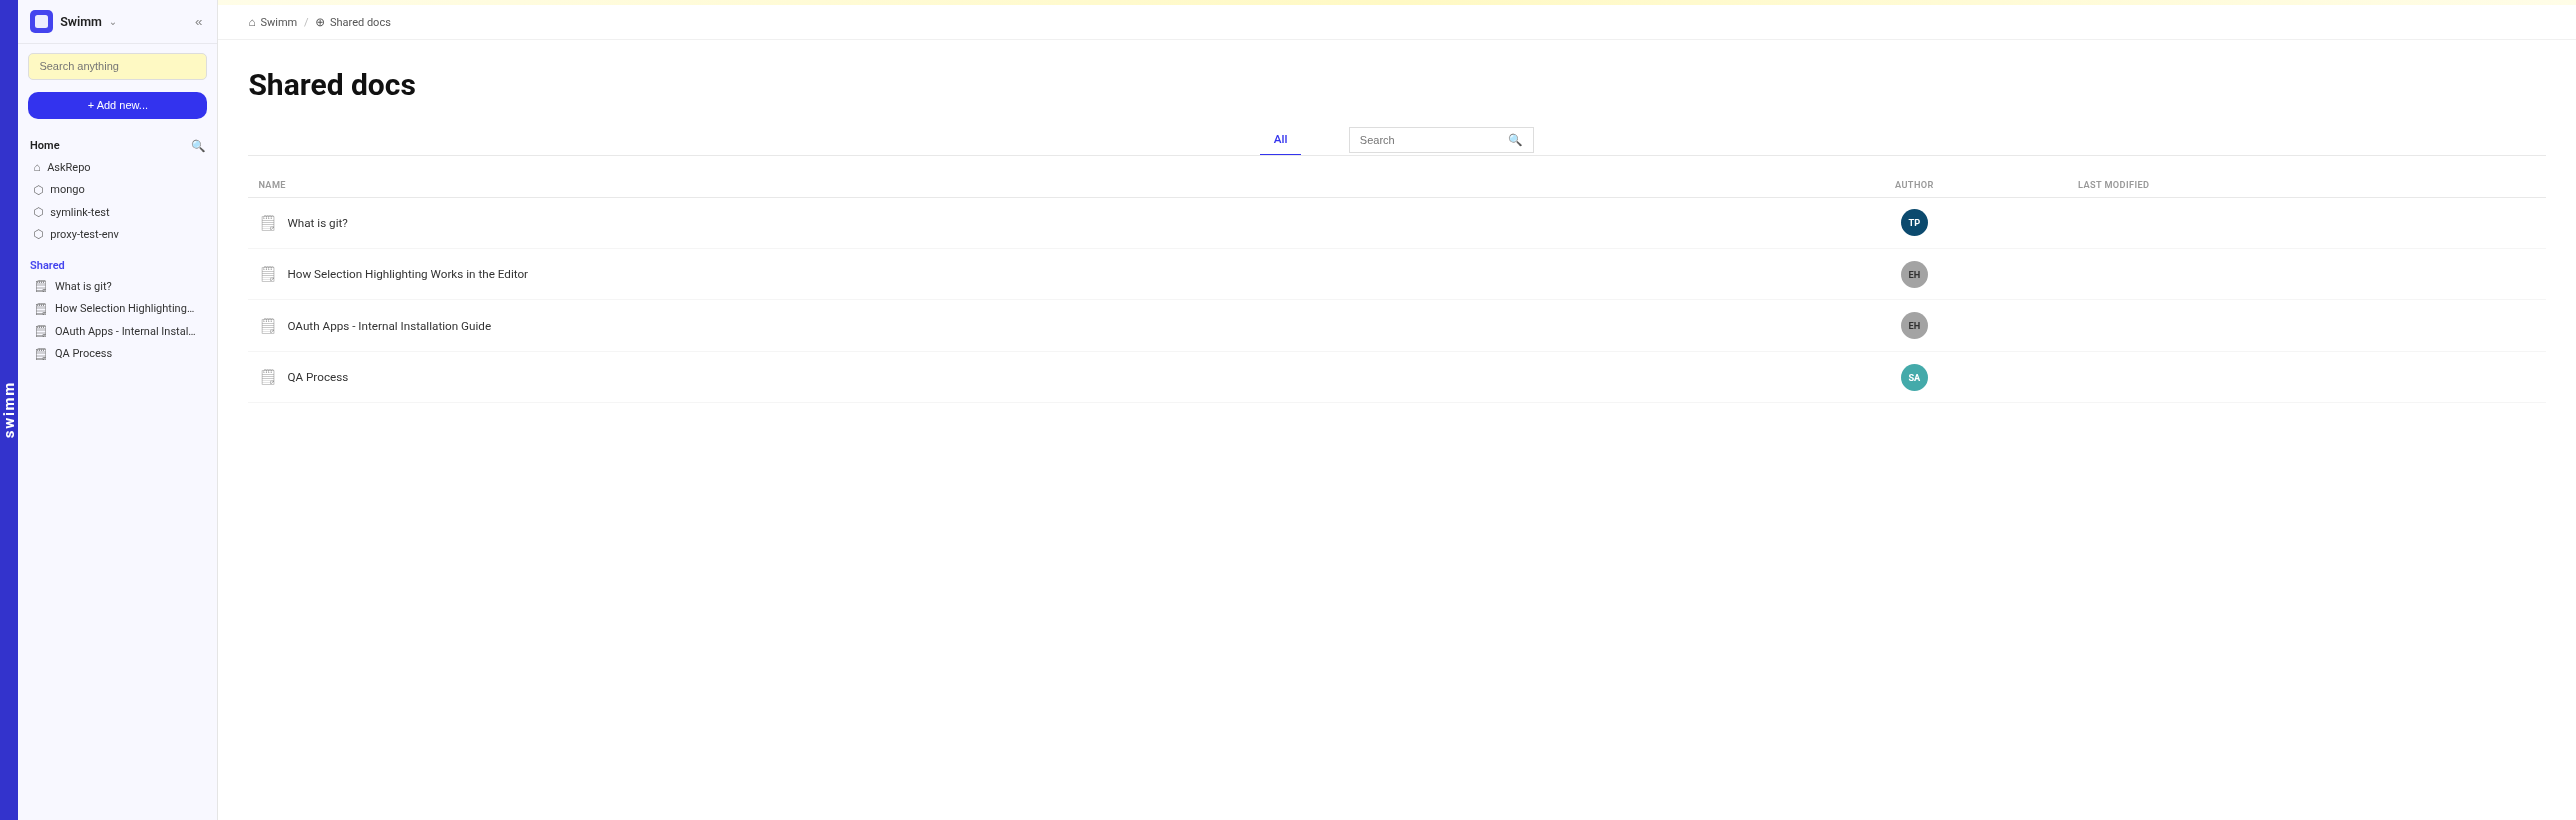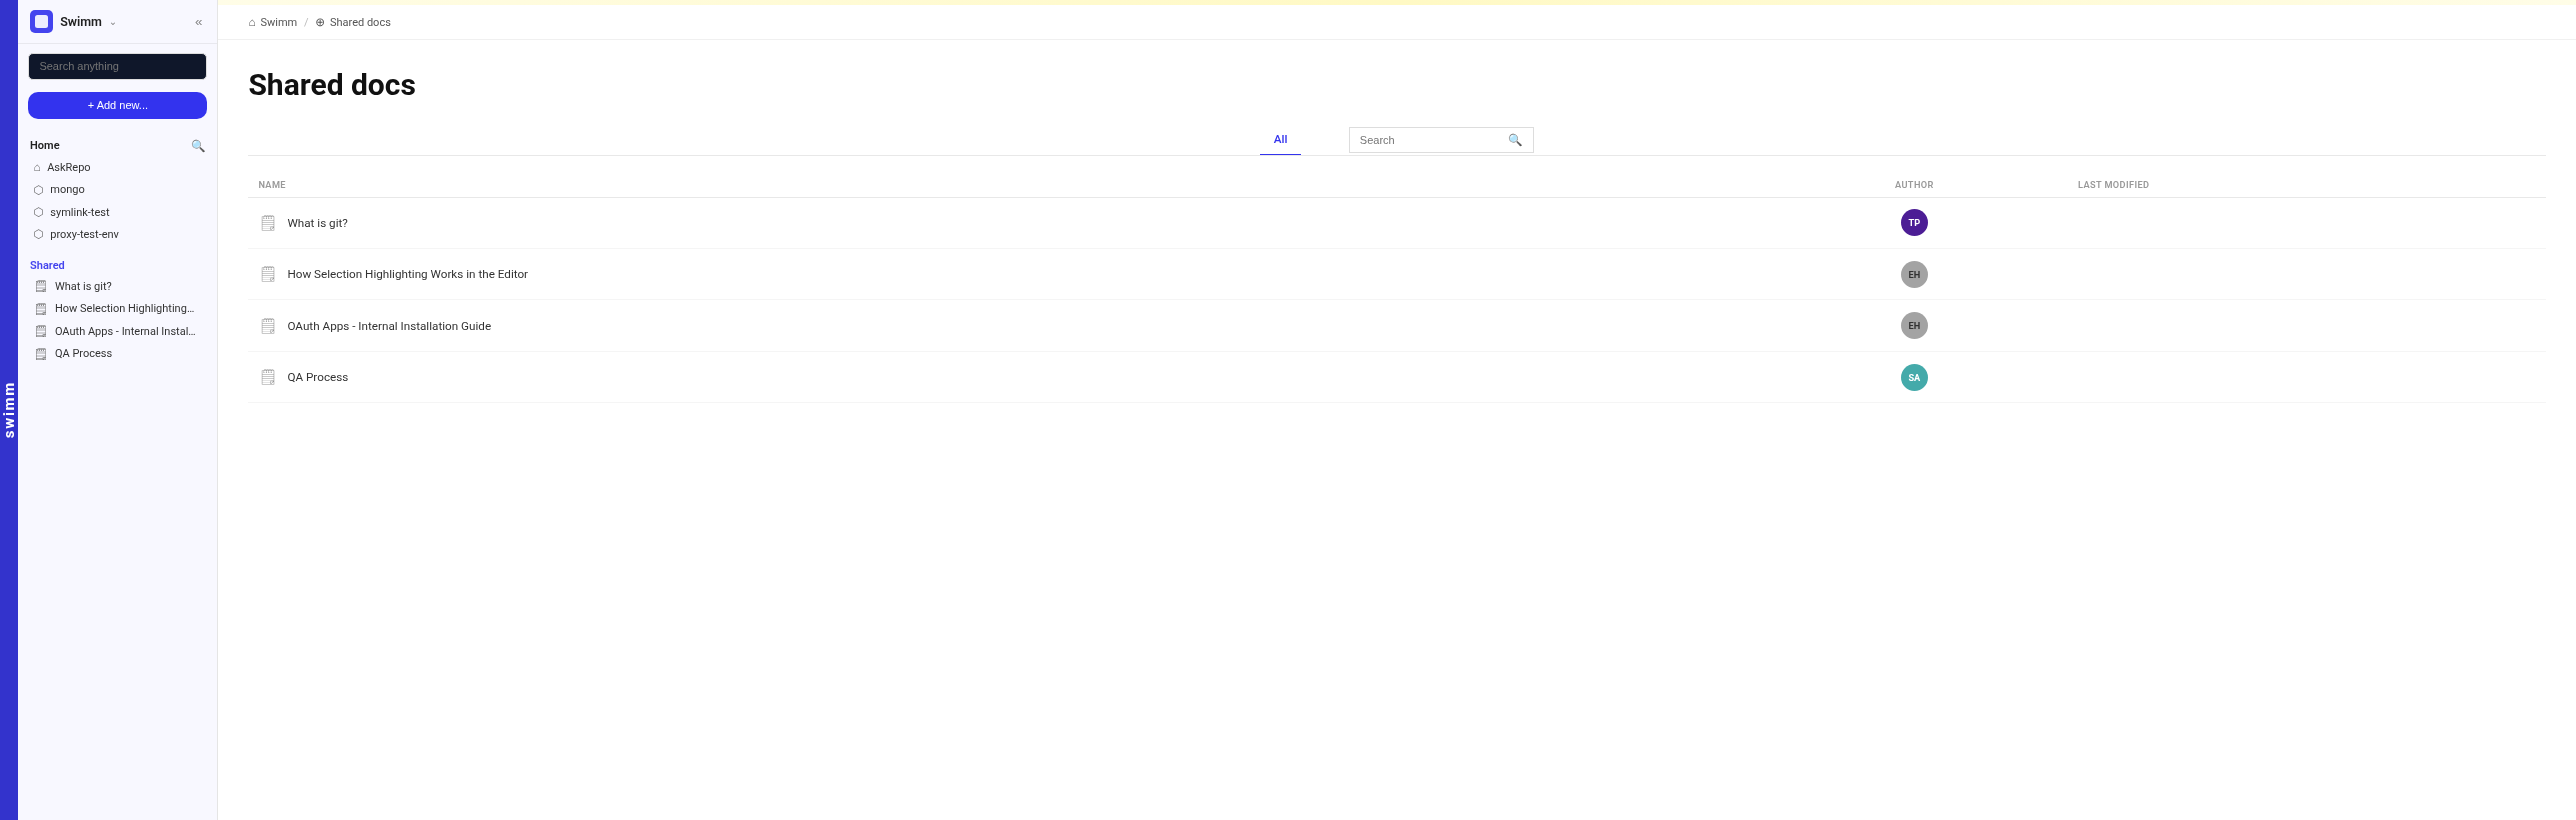--- a/index.html
+++ b/index.html
@@ -96,21 +96,21 @@
       margin: 8.4px 10px;
       position: relative;
     }
 
     .sidebar-search input {
       width: 100%;
       padding: 6.7px 10px;
       border: 0.8px solid #ddd;
       border-radius: 5px;
       font-size: 11px;
-      background: #0f172a;
+      background: #fef9c3;
       color: #888;
       outline: none;
     }
 
     .add-new-btn {
       margin: 3.3px 10px 10px;
       background: #3333ee;
       color: white;
       border: none;
       border-radius: 10px;
@@ -337,21 +337,21 @@
       border-radius: 50%;
       display: flex;
       align-items: center;
       justify-content: center;
       font-size: 9.2px;
       font-weight: 700;
       color: white;
       margin: 0 auto;
     }
 
-    .avatar-purple { background: #4c1d95; }
+    .avatar-purple { background: #0c4a6e; }
     .avatar-yellow { background: #a3a3a3; color: #333; }
     .avatar-teal { background: #44aaaa; }
 
     td.author-col {
       text-align: center;
     }
   </style>
 </head>
 <body>
 

